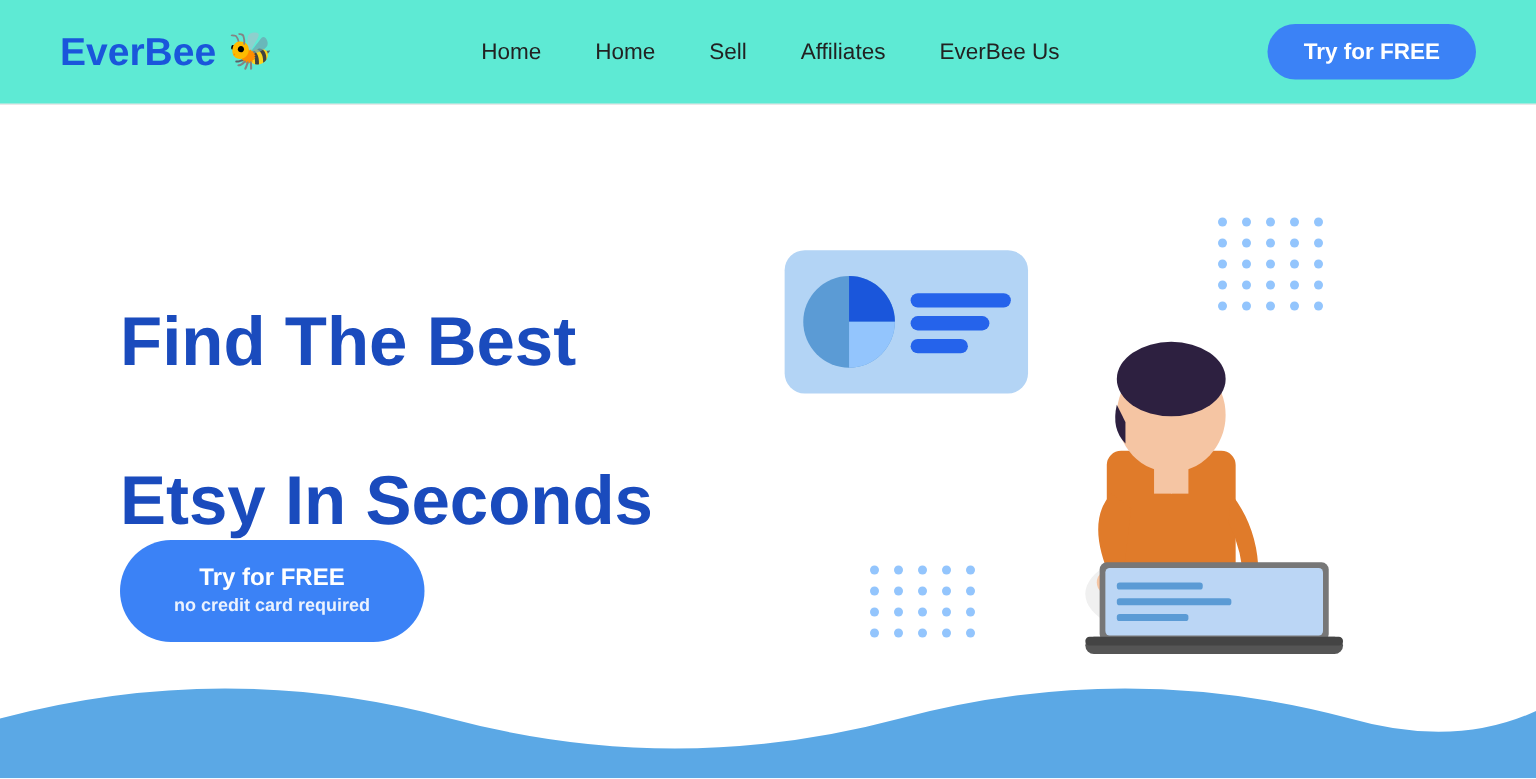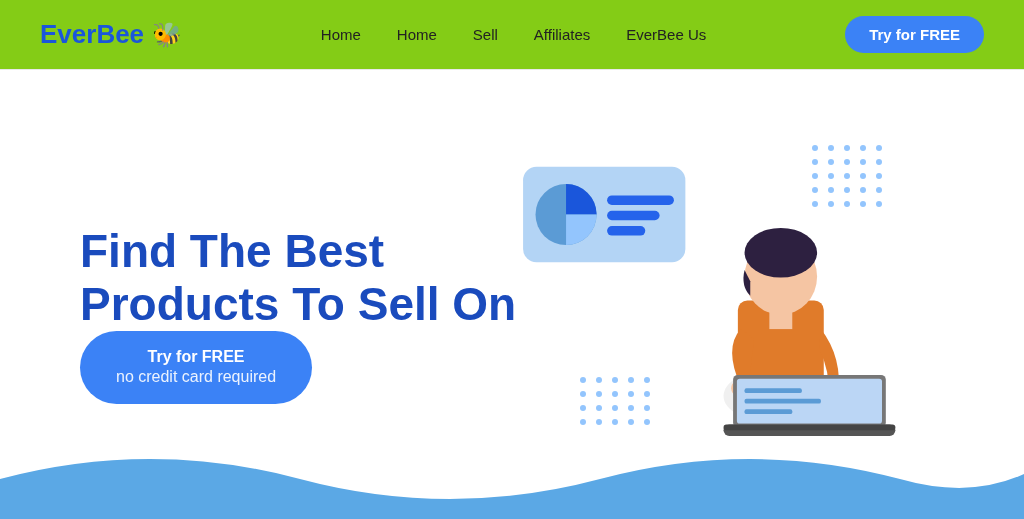--- a/index.html
+++ b/index.html
@@ -6,21 +6,21 @@
     body { font-family: 'Arial', sans-serif; background: #fff; width: 1024px; height: 519px; overflow: hidden; }
 
     
     .navbar {
       display: flex;
       align-items: center;
       justify-content: space-between;
       padding: 0 40px;
       height: 70px;
       border-bottom: 1px solid #e8e8e8;
-      background: #84cc16;
+      background: #5eead4;
     }
     .logo-area {
       display: flex;
       align-items: center;
       gap: 8px;
     }
     .logo-text {
       font-size: 26px;
       font-weight: 800;
       color: #1a56db;
@@ -81,22 +81,22 @@
       font-size: 16px;
       font-weight: 700;
       cursor: pointer;
       border: none;
       display: inline-block;
       text-align: center;
       line-height: 1.3;
     }
     .hero-cta .cta-sub {
       display: block;
-      font-size: 16px;
-      font-weight: 400;
+      font-size: 12px;
+      font-weight: 700;
       opacity: 0.9;
     }
 
     
     .hero-right {
       flex: 1;
       position: relative;
       height: 380px;
     }
 
@@ -146,21 +146,22 @@
     <li><a href="#">Affiliates</a></li>
     <li><a href="#">EverBee Us</a></li>
   </ul>
   <a href="#" class="nav-cta">Try for FREE</a>
 </nav>
 
 <section class="hero">
   <div class="hero-left">
     <h1 class="hero-heading">
       <span>Find The Best</span><br>
-      <span>Products To Sell On</span><br>
+      <br>
+      <span>Etsy In Seconds</span>
     </h1>
     <button class="hero-cta">
       <span>Try for FREE</span>
       <span class="cta-sub">no credit card required</span>
     </button>
   </div>
 
   <div class="hero-right">
 
     <div class="dots-pattern dots-top-right">

